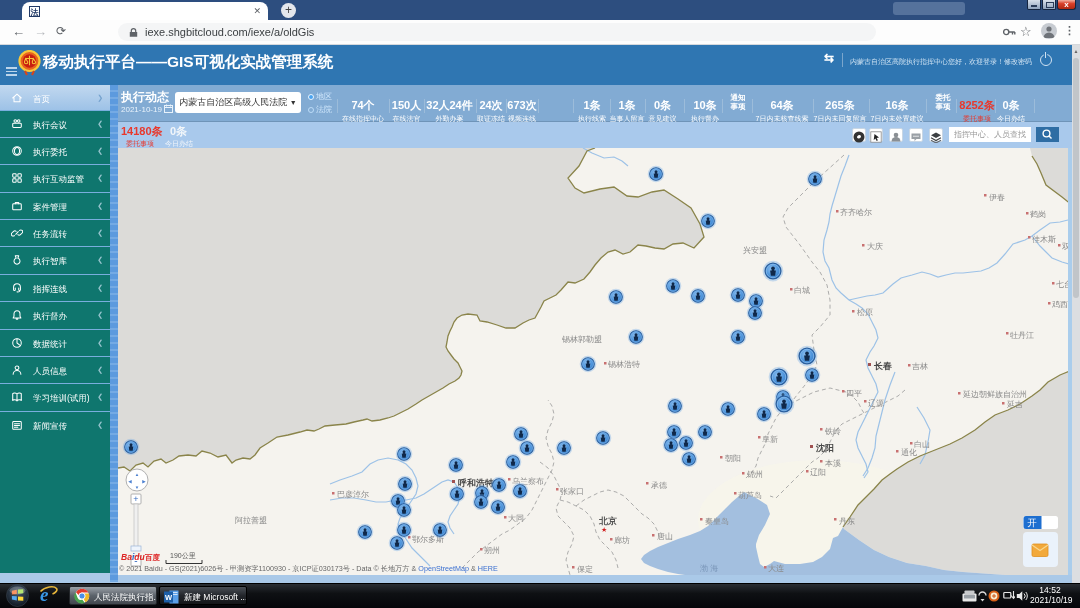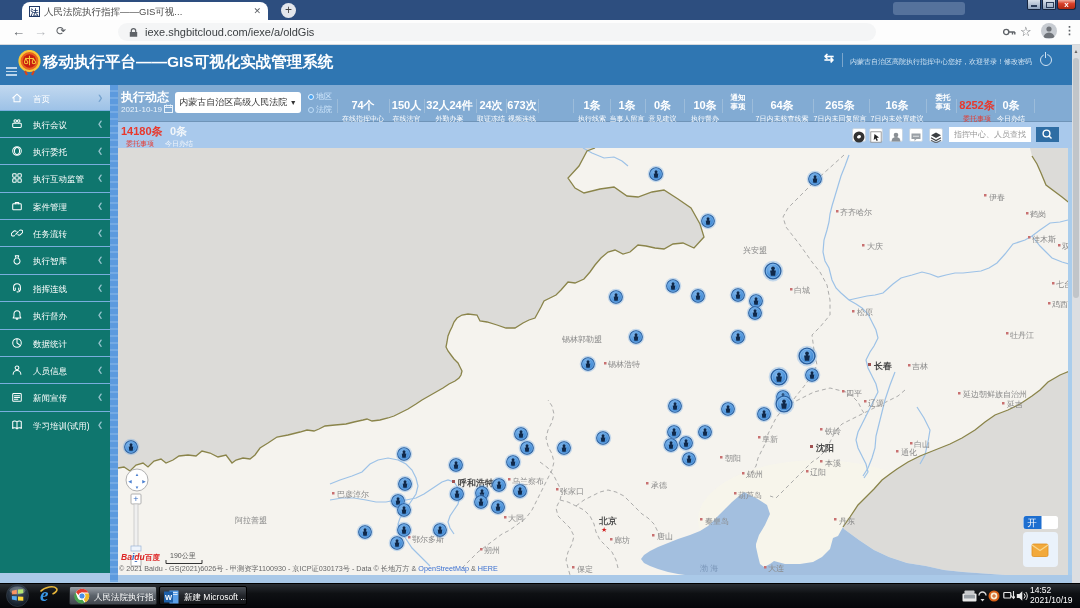--- a/index.html
+++ b/index.html
@@ -57,30 +57,29 @@
 #srchbtn{left:918px;top:5px;width:23px;height:15px;background:#2e6da4;}
 #map{left:118px;top:148px;width:954px;height:427px;}
 #sbar{left:1072px;top:45px;width:8px;height:538px;background:#dcdee1;}
 #sbar .thumb{position:absolute;left:1px;top:13px;width:6px;height:240px;background:#c1c5c9;border-radius:3px;}
 #sbar .up{position:absolute;left:0;top:3px;width:8px;font-size:5px;color:#666;text-align:center;}
 #task{left:0;top:583px;width:1080px;height:25px;background:linear-gradient(#2a2e33,#0e1013 40%,#05060a);border-top:1px solid #000;box-sizing:border-box;}
 .tkbtn{position:absolute;top:586px;height:19px;border-radius:2px;color:#fff;font-size:8.5px;}
 #tk1{left:69px;width:88px;background:linear-gradient(#9ba1a8,#5c636b 50%,#42474e);border:1px solid #23262a;box-sizing:border-box;}
 #tk2{left:159px;width:88px;background:linear-gradient(#4a4f56,#23262b 50%,#141619);border:1px solid #000;box-sizing:border-box;}
 .tkbtn .tx{position:absolute;left:24px;top:5px;white-space:nowrap;overflow:hidden;width:62px;}
-#clock{left:1030px;top:586px;width:40px;font-size:8.5px;color:#fff;line-height:9.5px;}
+#clock{left:1030px;top:586px;width:40px;text-align:center;font-size:8.5px;color:#fff;line-height:9.5px;}
 .tico{position:absolute;top:590px;}
 </style>
 </head>
 <body>
 <div class="abs" id="tabbar"></div>
 <div class="abs" id="ghost1"></div>
 <div class="abs" id="tab">
     <span class="fav">法</span>
-    <span class="ttl">人民法院执行指挥——GIS可视...</span>
     <span class="x">✕</span>
   </div>
 <div class="abs" id="newtab">+</div>
 <div class="abs" id="winbtns"><span id="wb-min"></span><span id="wb-max"></span><span id="wb-cls">x</span></div>
 <div class="abs" id="addrbar">
  <span class="abs navic" style="left:12px;">←</span>
  <span class="abs navic" style="left:34px;color:#b6b9bd;">→</span>
  <span class="abs navic" style="left:56px;font-size:12px;">⟳</span>
  <div class="abs" id="omni">
    <svg class="lock" viewBox="0 0 8 8">
@@ -200,31 +199,31 @@
 <div class="mi">
       <svg class="ic" viewBox="0 0 14 14">
         <circle cx="7" cy="4.5" r="2.2"></circle>
         <path d="M2.5 12 a4.5 4.5 0 0 1 9 0"></path>
       </svg>
       <span class="lb">人员信息</span>
       <span class="ar">❮</span>
     </div>
 <div class="mi">
       <svg class="ic" viewBox="0 0 14 14">
+        <path d="M7 3.5 C5.5 2 3 2 2 3 v8 c1-1 3.5-1 5 0.5 c1.5-1.5 4-1.5 5-0.5 V3 c-1-1-3.5-1-5 0.5 z M7 3.5 v8"></path>
+      </svg>
+      <span class="lb">学习培训(试用)</span>
+      <span class="ar">❮</span>
+    </div>
+<div class="mi">
+      <svg class="ic" viewBox="0 0 14 14">
         <rect x="2" y="3" width="10" height="9" rx="1"></rect>
         <path d="M4 5.5 h6 M4 7.5 h6 M4 9.5 h4"></path>
       </svg>
       <span class="lb">新闻宣传</span>
-      <span class="ar">❮</span>
-    </div>
-<div class="mi">
-      <svg class="ic" viewBox="0 0 14 14">
-        <path d="M7 3.5 C5.5 2 3 2 2 3 v8 c1-1 3.5-1 5 0.5 c1.5-1.5 4-1.5 5-0.5 V3 c-1-1-3.5-1-5 0.5 z M7 3.5 v8"></path>
-      </svg>
-      <span class="lb">学习培训(试用)</span>
       <span class="ar">❮</span>
     </div>
 </div>
 <div class="abs" id="strip"></div>
 <div class="abs" id="row1">
  <div class="abs" style="left:3px;top:4px;color:#fff;font-weight:bold;font-size:12px;">执行动态</div>
  <div class="abs" style="left:3px;top:20px;color:#e8f2fb;font-size:8px;">2021-10-19</div>
  <svg class="abs" style="left:46px;top:19px;" width="9" height="9" viewBox="0 0 9 9">
       <rect x="0.5" y="1.5" width="8" height="7" fill="none" stroke="#e8f2fb" stroke-width="1"></rect>
       <path d="M2.5 0.5 v2 M6.5 0.5 v2 M0.5 3.5 h8" stroke="#e8f2fb" stroke-width="1"></path>

